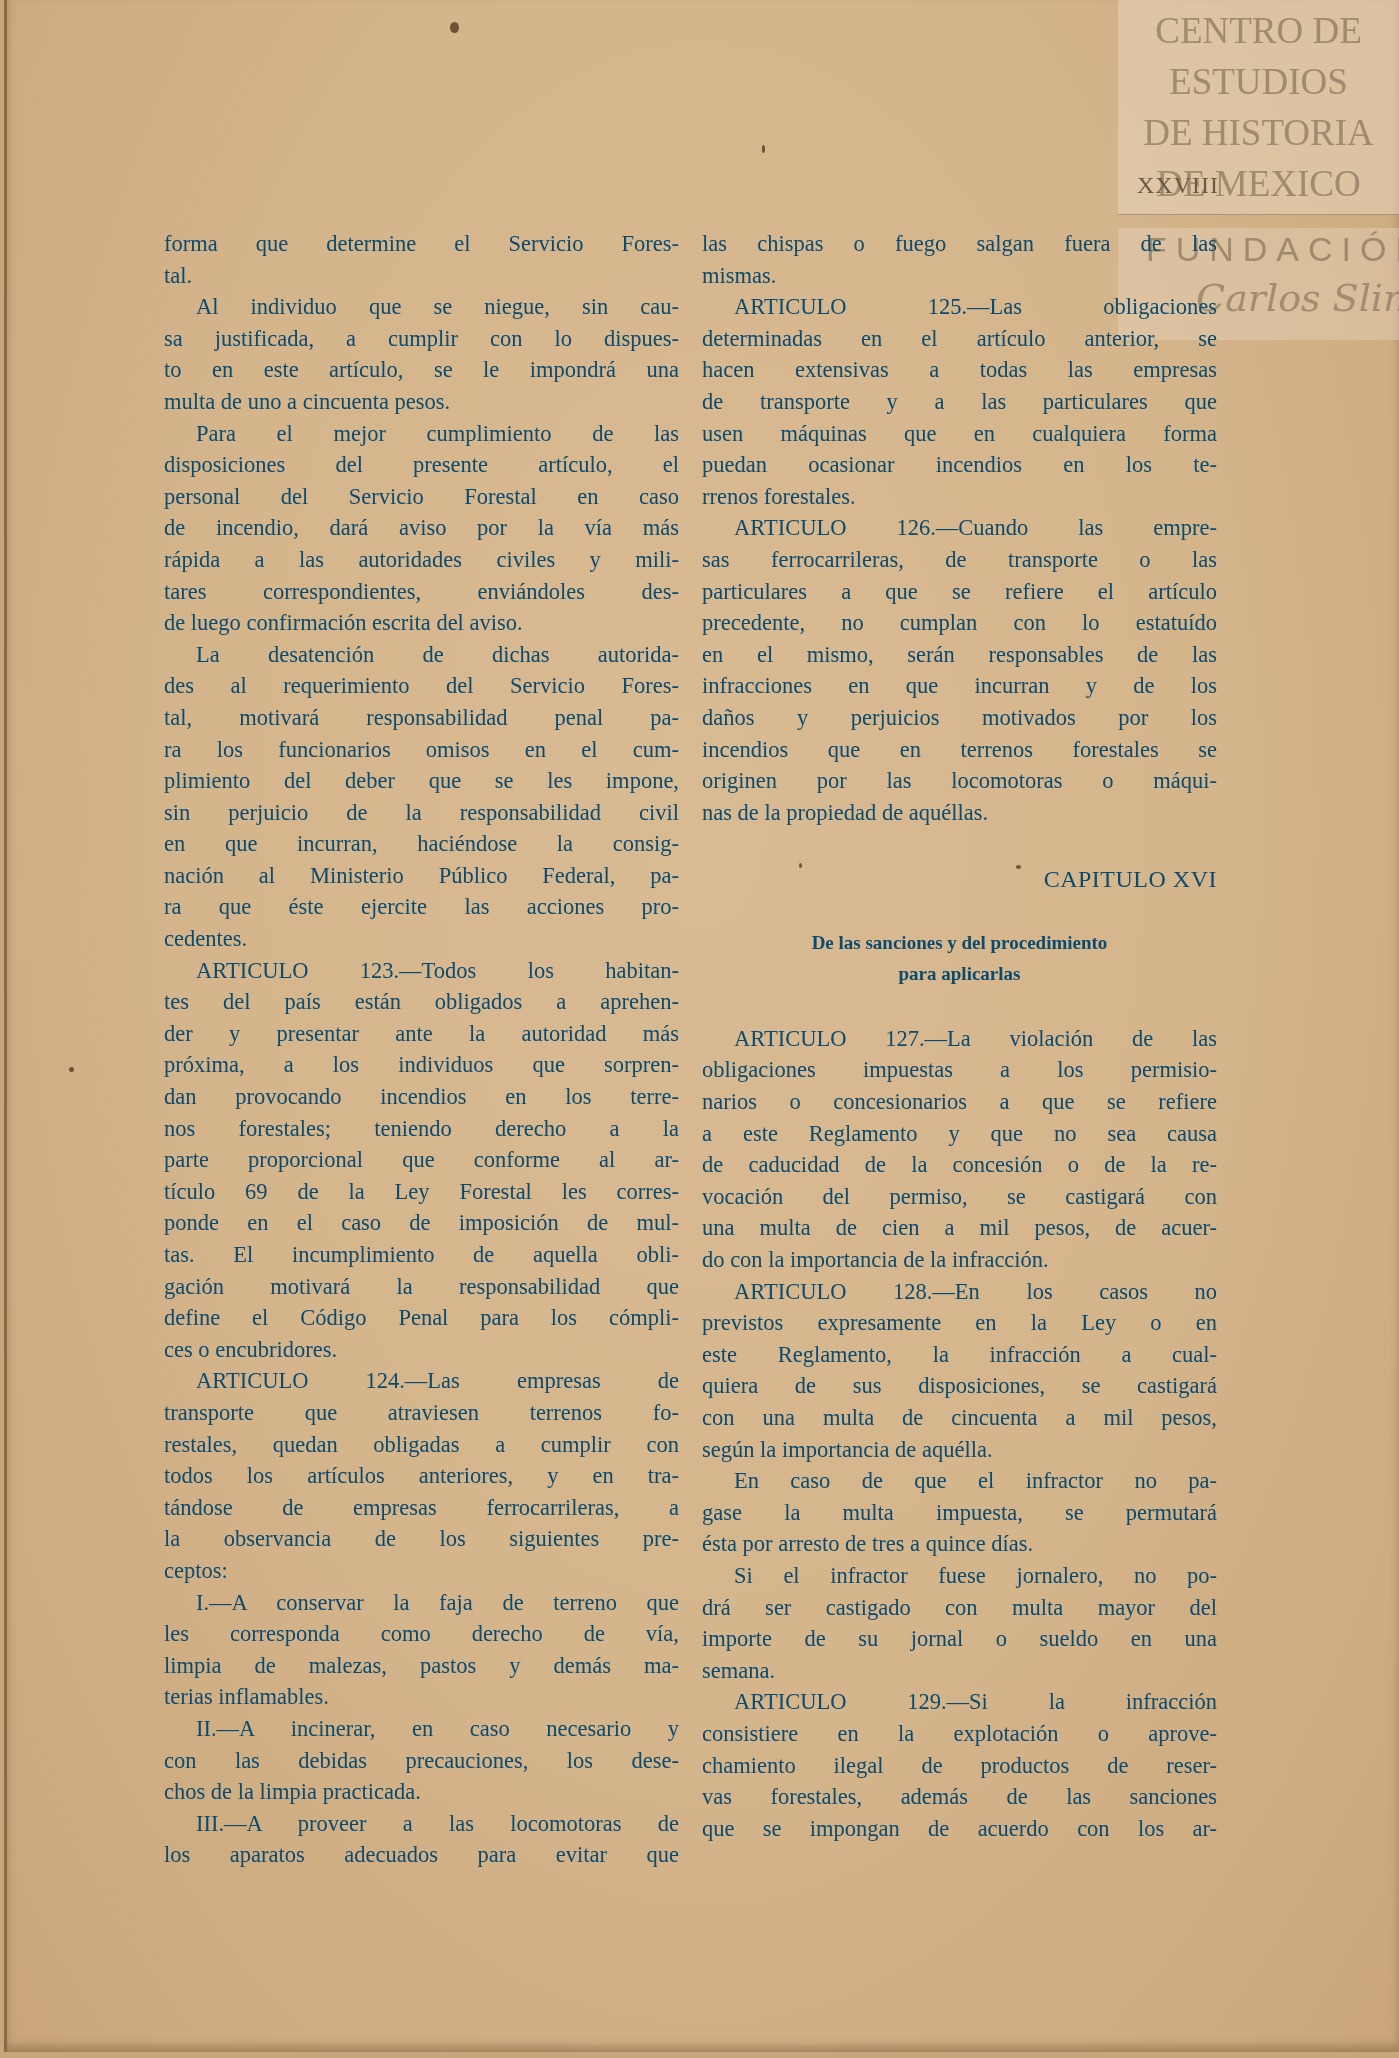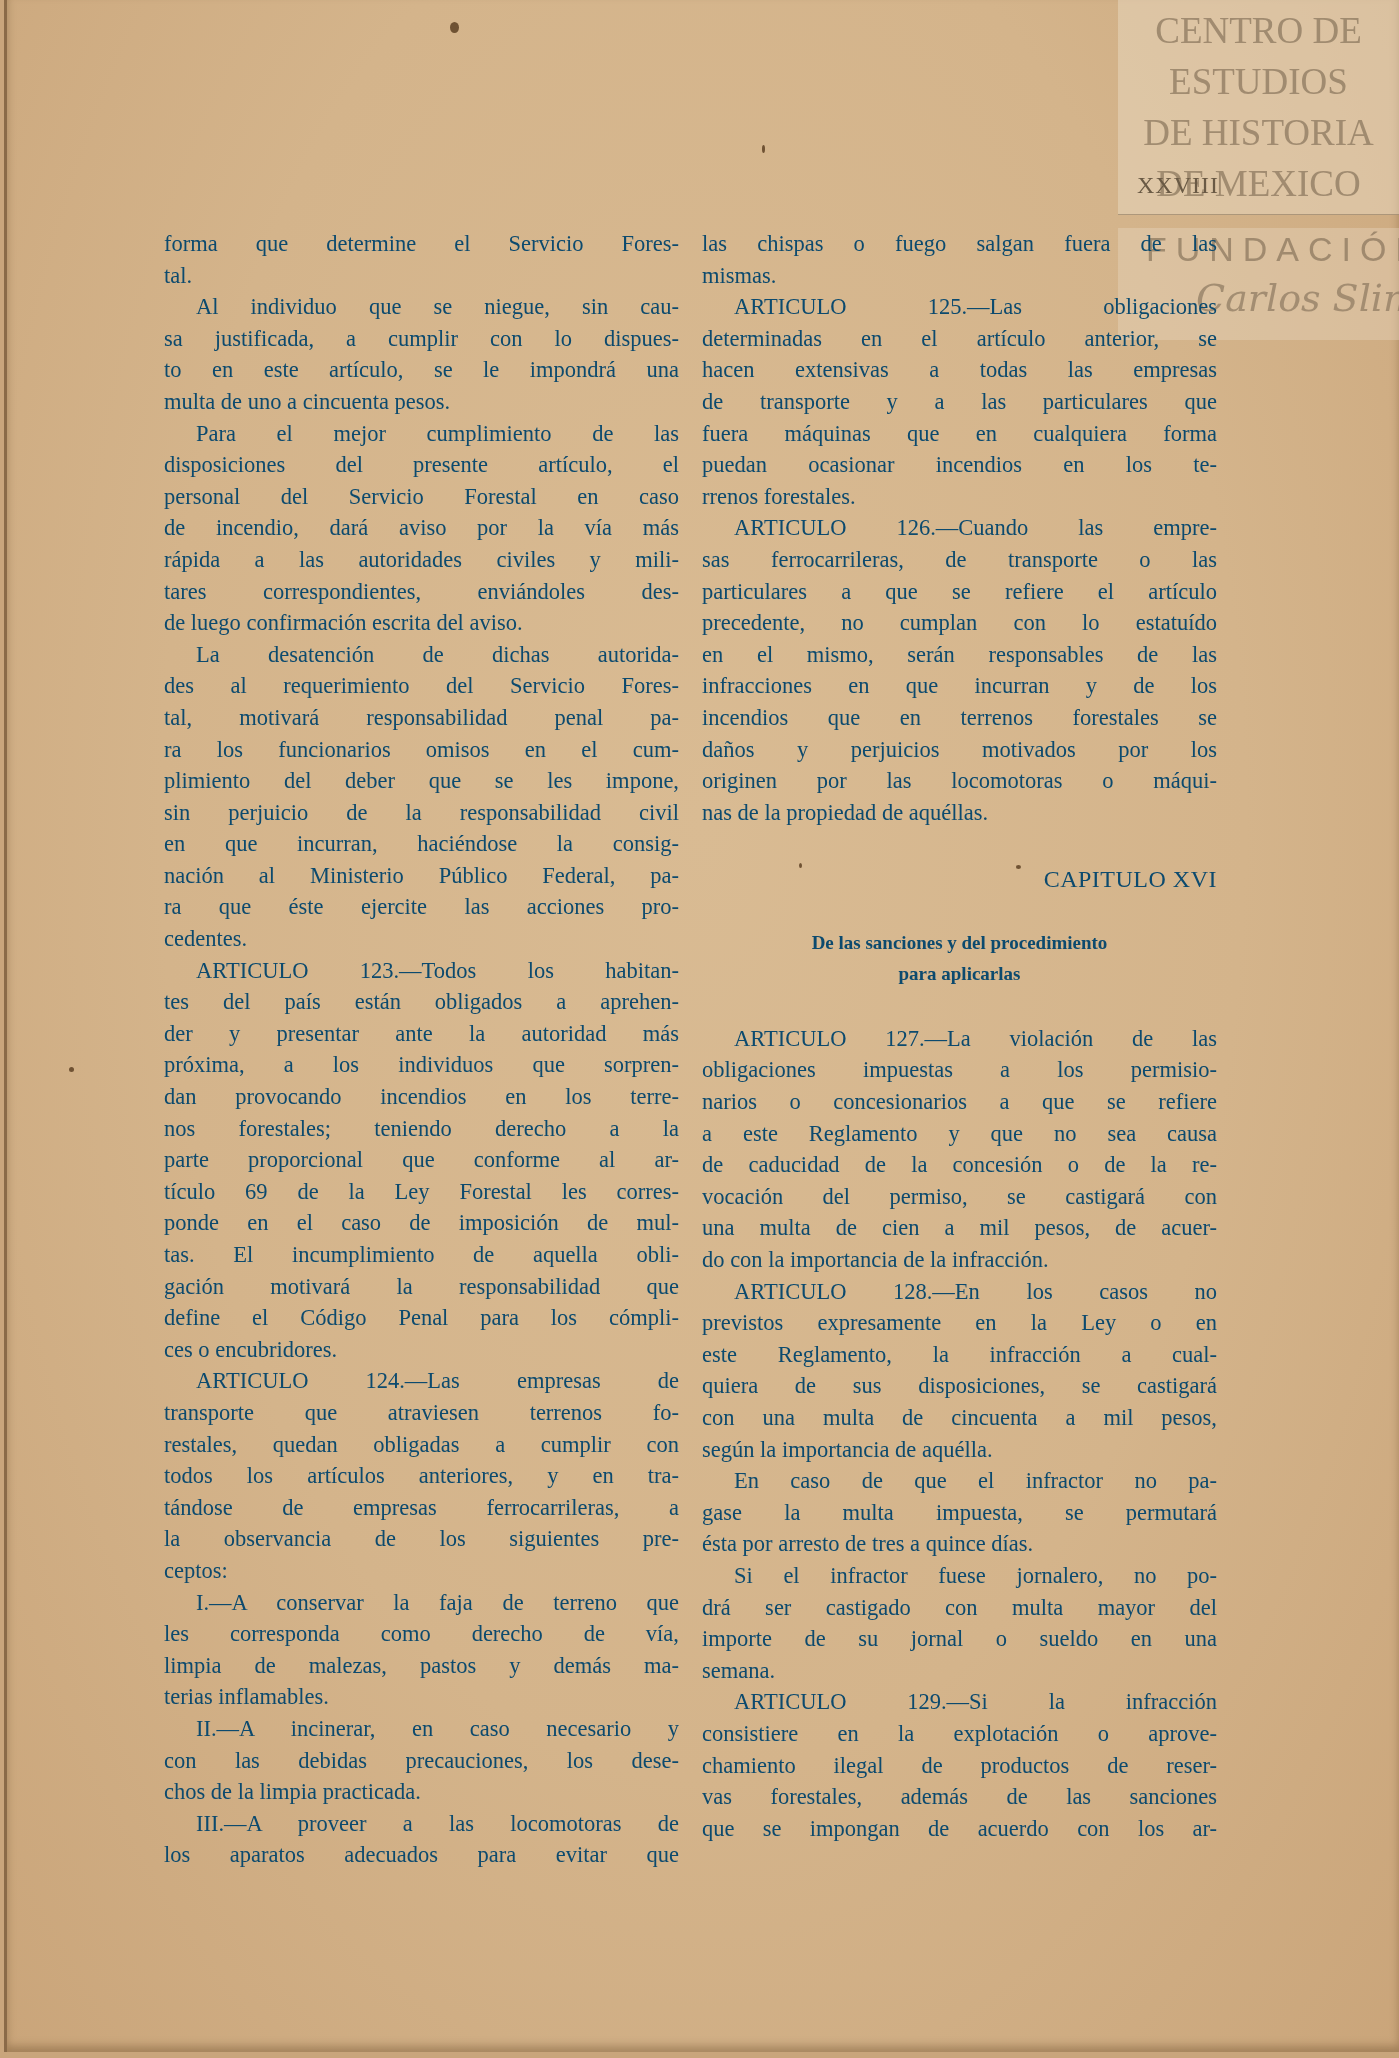--- a/index.html
+++ b/index.html
@@ -131,31 +131,31 @@
   </div>
 
 <div class="col right">
   <div id="right-top">
       <span class="line">las chispas o fuego salgan fuera de las</span>
       <span class="line last">mismas.</span>
       <span class="line indent">ARTICULO 125.—Las obligaciones</span>
       <span class="line">determinadas en el artículo anterior, se</span>
       <span class="line">hacen extensivas a todas las empresas</span>
       <span class="line">de transporte y a las particulares que</span>
-      <span class="line">fuera máquinas que en cualquiera forma</span>
+      <span class="line">usen máquinas que en cualquiera forma</span>
       <span class="line">puedan ocasionar incendios en los te-</span>
       <span class="line last">rrenos forestales.</span>
       <span class="line indent">ARTICULO 126.—Cuando las empre-</span>
       <span class="line">sas ferrocarrileras, de transporte o las</span>
       <span class="line">particulares a que se refiere el artículo</span>
       <span class="line">precedente, no cumplan con lo estatuído</span>
       <span class="line">en el mismo, serán responsables de las</span>
       <span class="line">infracciones en que incurran y de los</span>
+      <span class="line">daños y perjuicios motivados por los</span>
       <span class="line">incendios que en terrenos forestales se</span>
-      <span class="line">daños y perjuicios motivados por los</span>
       <span class="line">originen por las locomotoras o máqui-</span>
       <span class="line last">nas de la propiedad de aquéllas.</span>
     </div>
   <span class="chapter">CAPITULO XVI</span>
   <span class="subtitle">De las sanciones y del procedimiento</span>
   <span class="subtitle">para aplicarlas</span>
   <span class="gap-top"></span>
   <div id="right-bottom">
       <span class="line indent">ARTICULO 127.—La violación de las</span>
       <span class="line">obligaciones impuestas a los permisio-</span>

